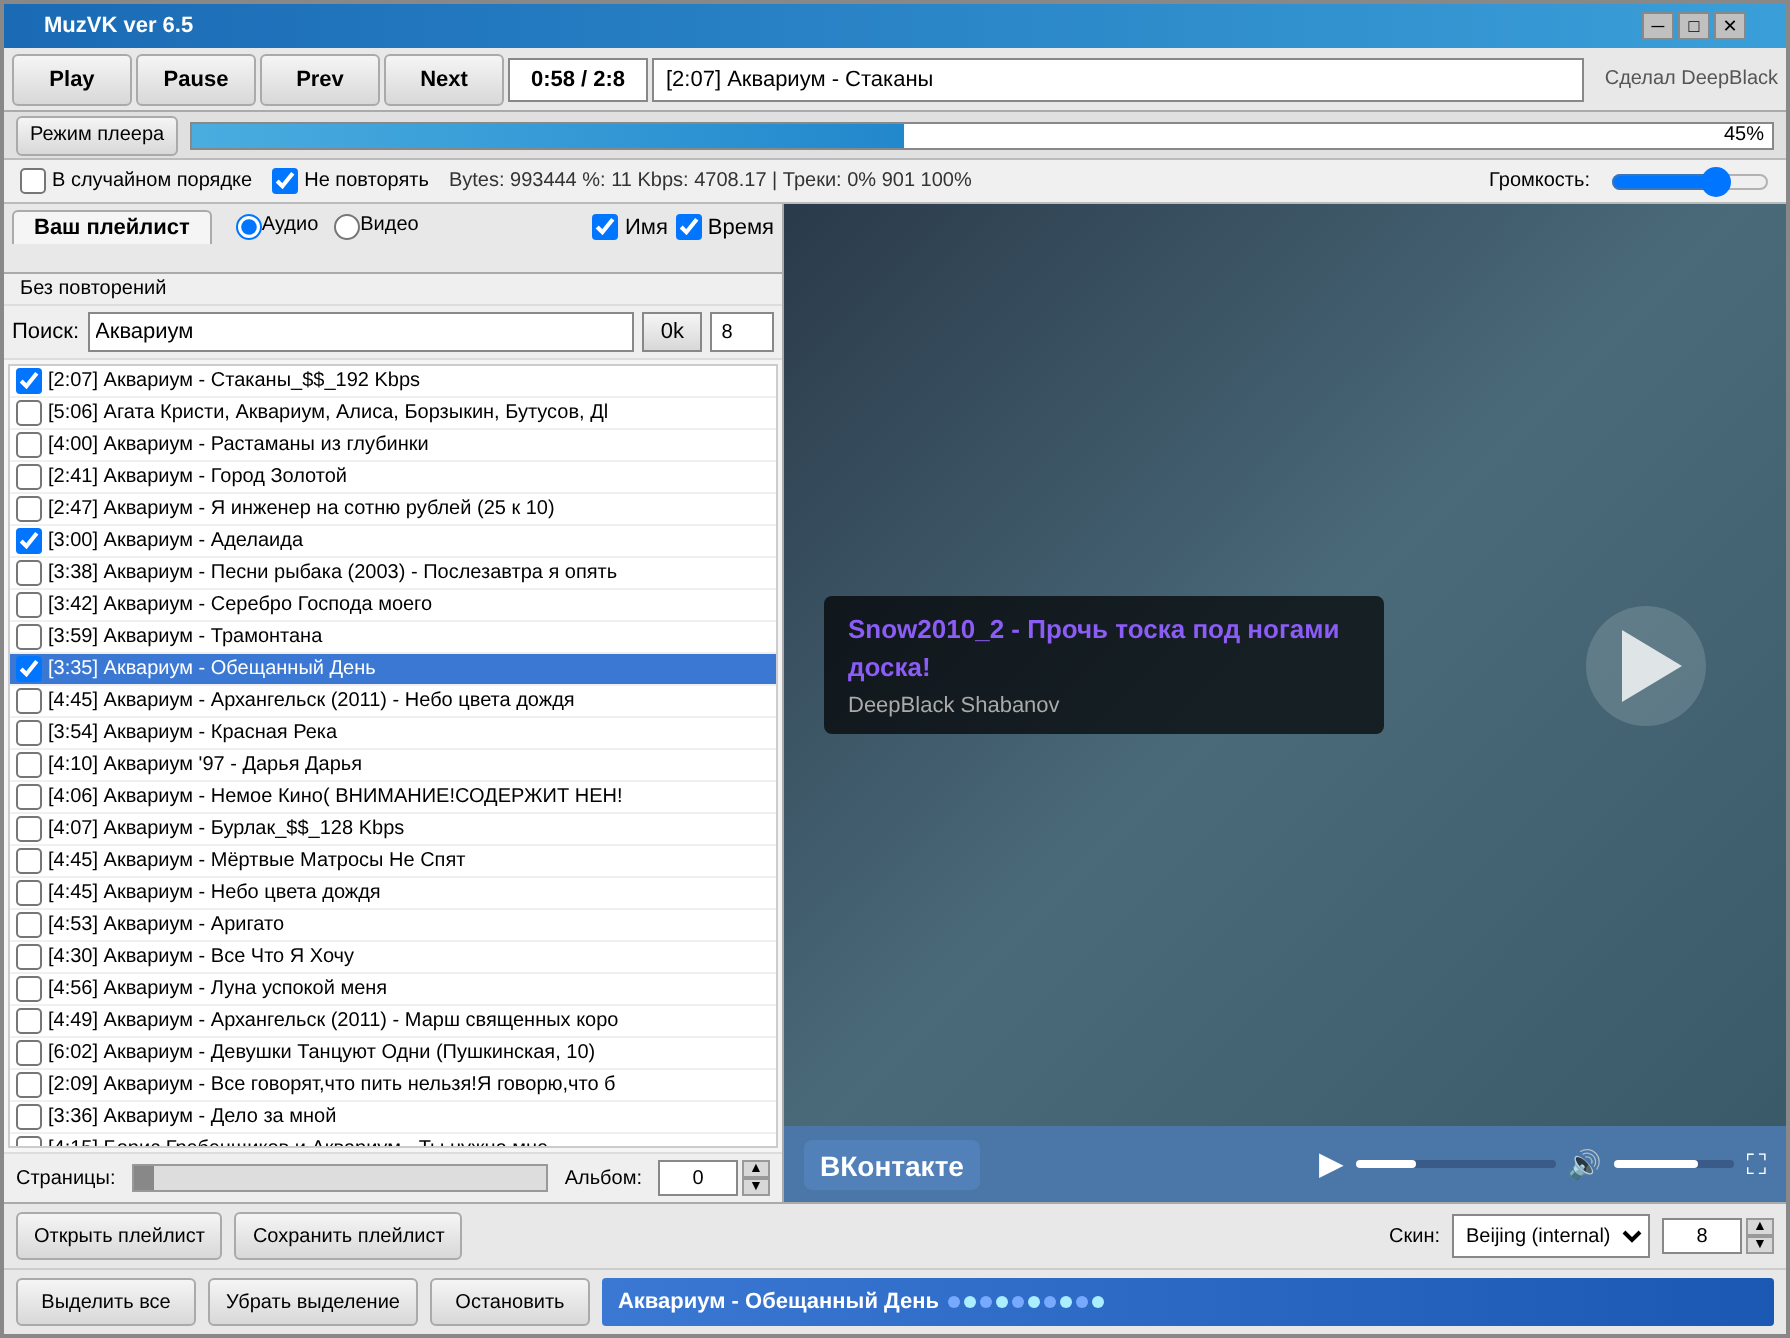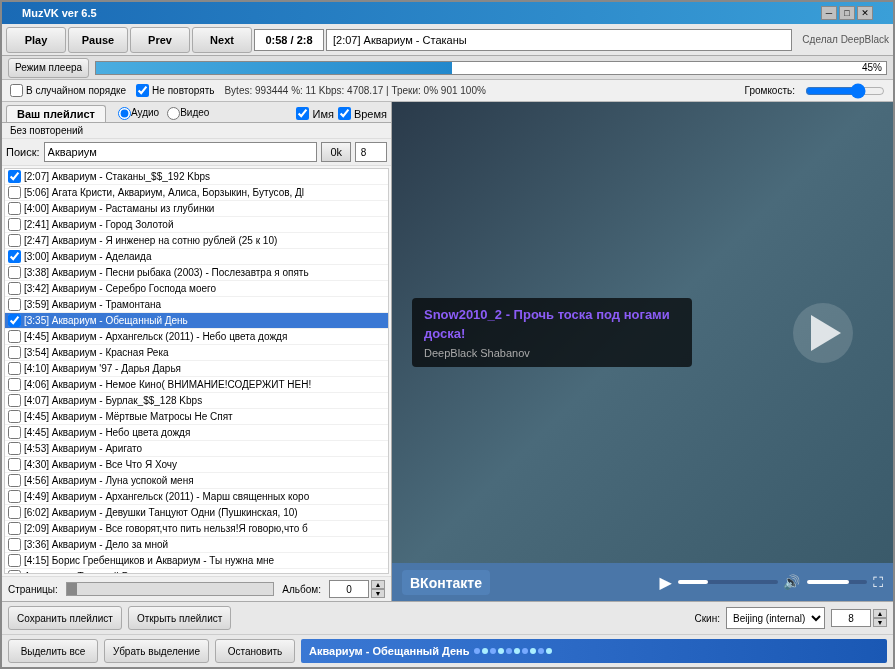--- a/index.html
+++ b/index.html
@@ -180,21 +180,21 @@
       flex-shrink: 0;
       display: flex;
       flex-direction: column;
       background: #f5f5f5;
       border-right: 1px solid #aaa;
     }
     .tabs-row {
       display: flex;
       align-items: center;
       background: #e8e8e8;
-      padding: 3px 4px 0;
+      padding: 3px 4px 14px;
       border-bottom: 1px solid #aaa;
       gap: 4px;
       flex-shrink: 0;
     }
     .tab {
       padding: 2px 10px;
       border: 1px solid #aaa;
       border-bottom: none;
       background: #d8d8d8;
       cursor: pointer;
@@ -802,22 +802,22 @@
             <div class="vk-vol-fill"></div>
           </div>
           <span class="vk-screen-btn">⛶</span>
         </div>
       </div>
     </div>
   </div>
 
   <div class="bottom-panel">
     <div class="bottom-row1">
+      <button class="bottom-btn">Открыть плейлист</button>
       <button class="bottom-btn">Сохранить плейлист</button>
-      <button class="bottom-btn">Открыть плейлист</button>
       <span class="skin-label">Скин:</span>
       <select class="skin-select">
         <option>Beijing (internal)</option>
       </select>
       <div class="album-spinner">
         <input type="text" class="spinner-input" value="8" style="">
         <div class="spinner-btns">
           <div class="spinner-btn">▲</div>
           <div class="spinner-btn">▼</div>
         </div>

